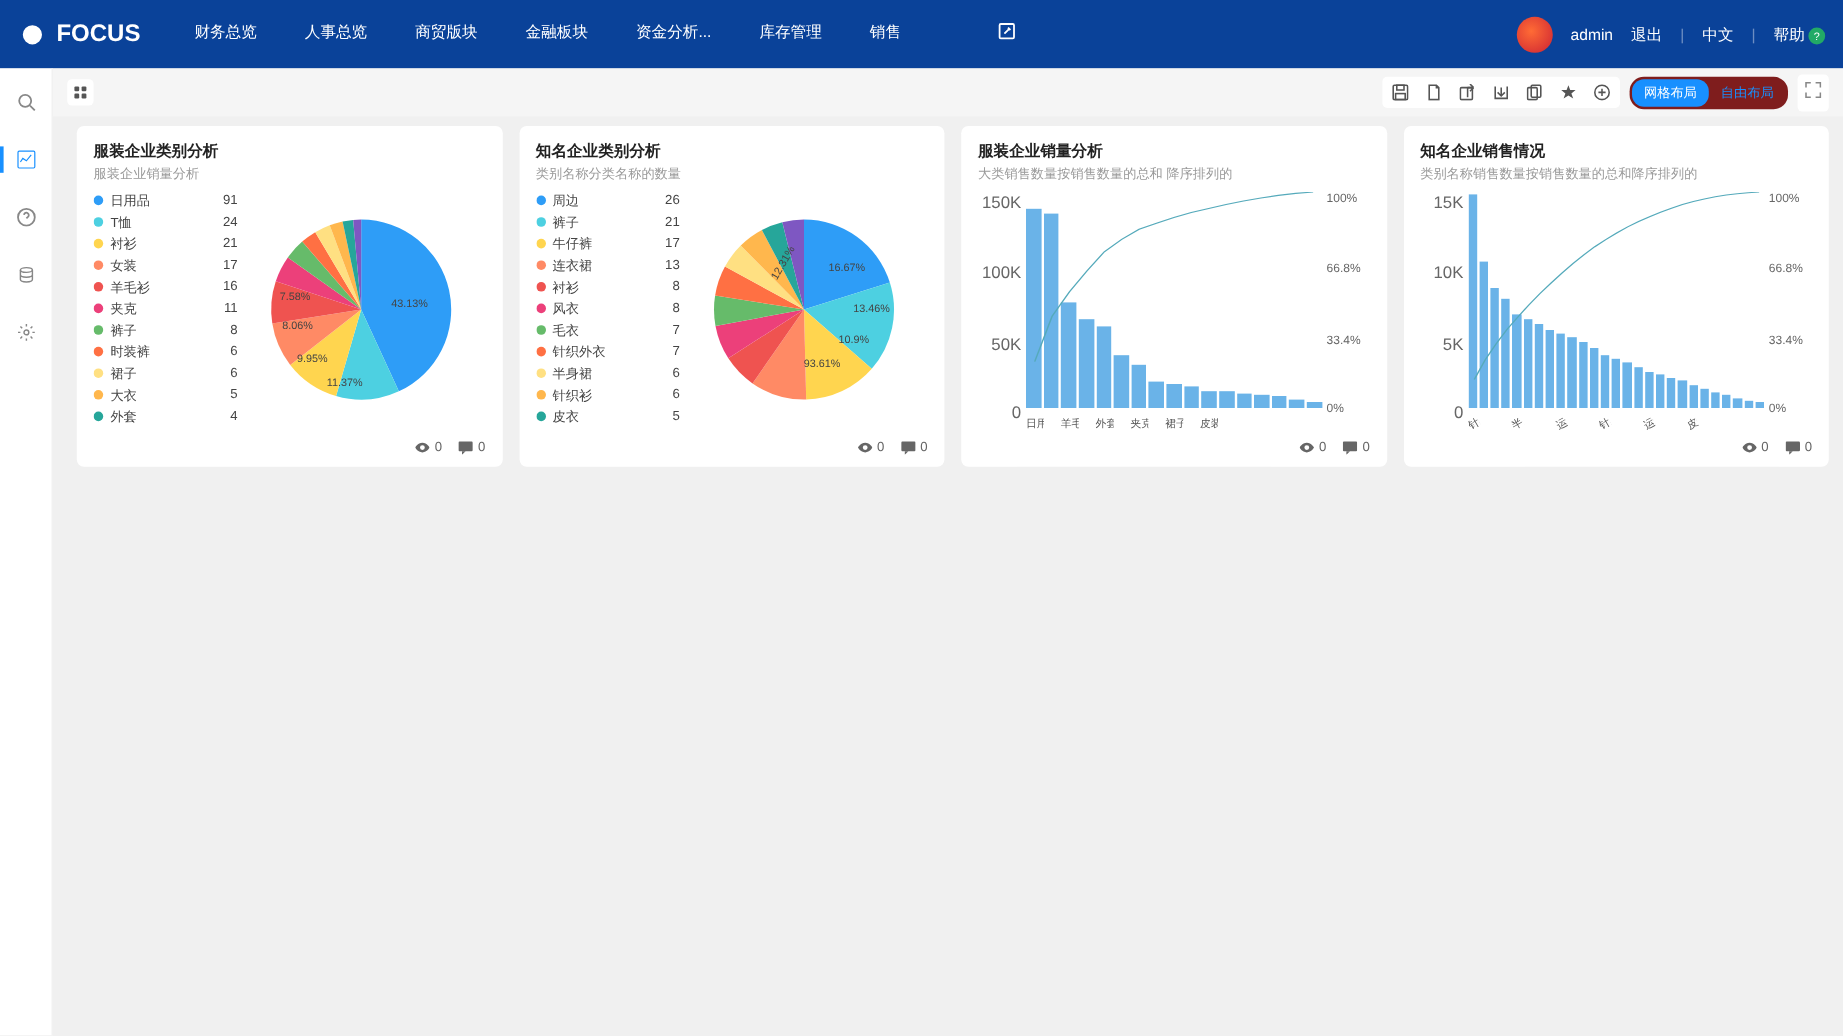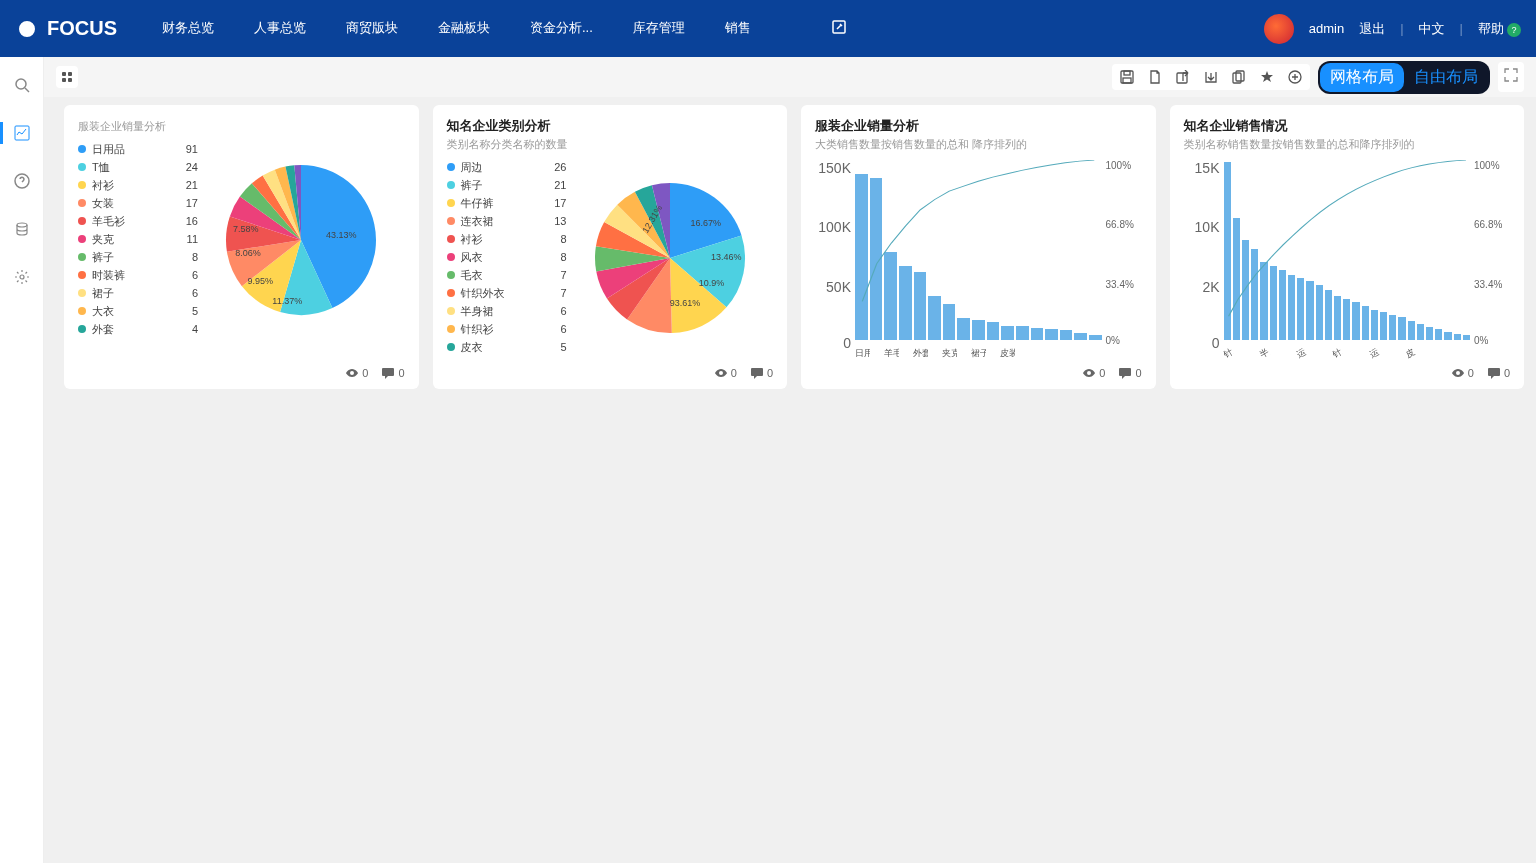--- a/index.html
+++ b/index.html
@@ -27,21 +27,21 @@
 
 .content { flex: 1; display: flex; flex-direction: column; }
 .toolbar { height: 40px; background: #f5f5f5; display: flex; align-items: center; padding: 0 12px; justify-content: space-between; }
 .tool-left { display: flex; }
 .grip { cursor: pointer; display: flex; gap: 2px; padding: 6px; background: #fff; border-radius: 4px; }
 .grip-col { display: flex; flex-direction: column; gap: 2px; }
 .grip-dot { width: 4px; height: 4px; background: #555; border-radius: 1px; }
 .tool-right { display: flex; align-items: center; gap: 8px; }
 .tool-icons { background: #fff; border-radius: 4px; padding: 6px 8px; display: flex; gap: 14px; }
 .tool-ic { cursor: pointer; color: #555; display: flex; align-items: center; }
-.layout-toggle { background: #0f172a; border-radius: 12px; padding: 2px; display: flex; font-size: 16px; }
+.layout-toggle { background: #7f1d1d; border-radius: 12px; padding: 2px; display: flex; font-size: 11px; }
 .layout-btn { padding: 4px 10px; border-radius: 10px; cursor: pointer; }
 .layout-btn.active { background: #1890ff; color: #fff; }
 .layout-btn.inactive { color: #1890ff; }
 .expand-btn { background: #fff; border-radius: 4px; padding: 6px; cursor: pointer; color: #888; }
 
 
 .cards { display: flex; gap: 14px; padding: 8px 12px 8px 20px; }
 .card { flex: 1; background: #fff; border-radius: 6px; padding: 12px 14px; height: 284px; position: relative; }
 .card-title { font-size: 13px; font-weight: 600; color: #222; }
 .card-sub { font-size: 11px; color: #999; margin-top: 2px; }
@@ -203,20 +203,21 @@
         </div>
         <div class="expand-btn"><svg width="14" height="14" viewBox="0 0 14 14" fill="none" stroke="currentColor" stroke-width="1.3">
               <path d="M1 5 V1 H5 M9 1 H13 V5 M13 9 V13 H9 M5 13 H1 V9"></path>
             </svg></div>
       </div>
     </div>
 
     <div class="cards">
 
       <div class="card">
+        <div class="card-title">服装企业类别分析</div>
         <div class="card-sub">服装企业销量分析</div>
         <div class="card-body">
           <div class="legend-col" id="legend-0">
               <div class="legend-row">
                 <span class="legend-dot" style="background:#2e9df7"></span>
                 <span class="legend-name">日用品</span>
                 <span class="legend-val">91</span>
               </div>
               <div class="legend-row">
                 <span class="legend-dot" style="background:#4dd0e1"></span>
@@ -491,21 +492,21 @@
         </div>
       </div>
 
       <div class="card">
         <div class="card-title">知名企业销售情况</div>
         <div class="card-sub">类别名称销售数量按销售数量的总和降序排列的</div>
         <div class="combo-wrap">
           <div class="y-axis">
             <div class="y-tick" style="top:0%">15K</div>
             <div class="y-tick" style="top:33%">10K</div>
-            <div class="y-tick" style="top:66%">2K</div>
+            <div class="y-tick" style="top:66%">5K</div>
             <div class="y-tick" style="top:97%">0</div>
           </div>
           <div class="y2-axis">
             <div class="y2-tick" style="top:0%">100%</div>
             <div class="y2-tick" style="top:33%">66.8%</div>
             <div class="y2-tick" style="top:66%">33.4%</div>
             <div class="y2-tick" style="top:97%">0%</div>
           </div>
           <div class="plot-area">
             <div class="bars" id="bars-3">

